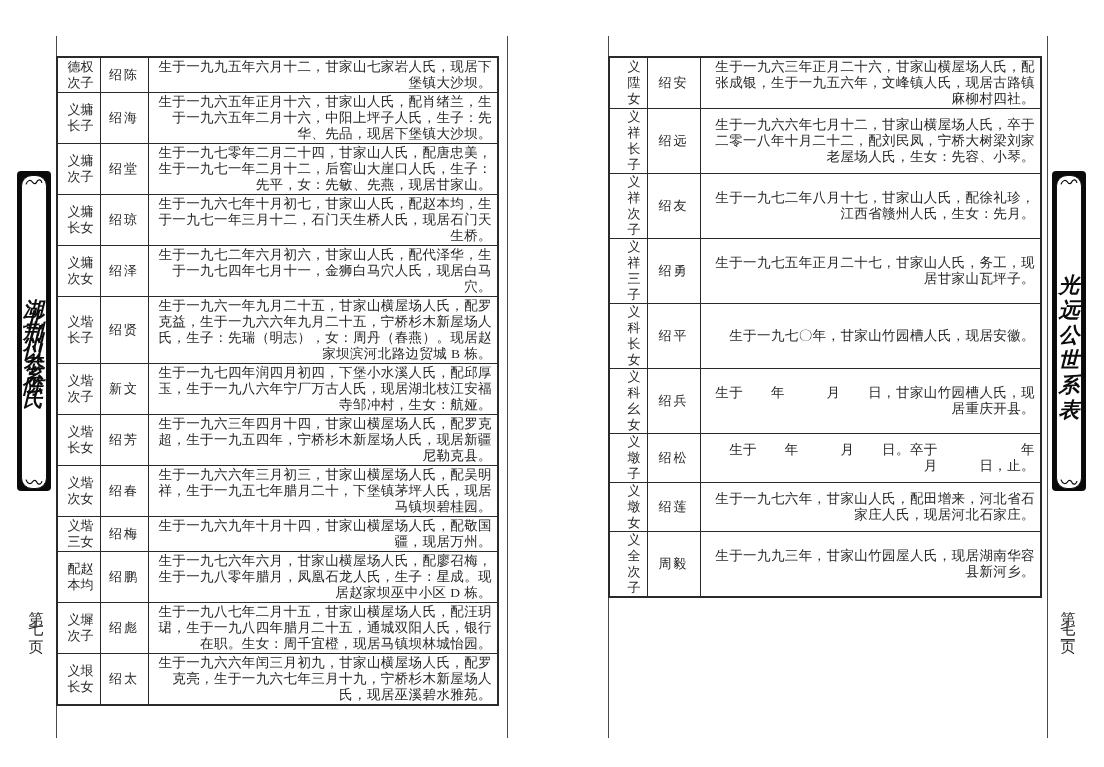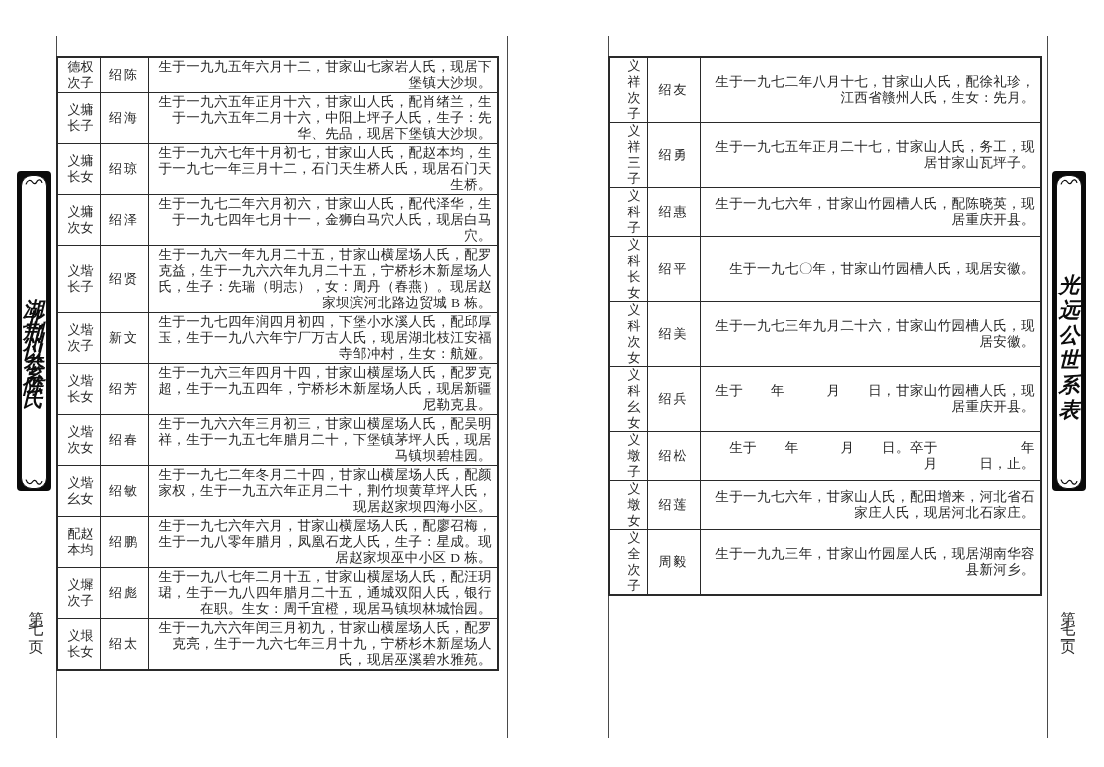--- a/index.html
+++ b/index.html
@@ -84,20 +84,25 @@
       <tr style="height:35px">
         <td class="rel">德权次子</td>
         <td class="nm">绍陈</td>
         <td class="dt">生于一九九五年六月十二，甘家山七家岩人氏，现居下堡镇大沙坝。</td>
       </tr>
   <tr style="height:44px">
         <td class="rel">义墉长子</td>
         <td class="nm">绍海</td>
         <td class="dt">生于一九六五年正月十六，甘家山人氏，配肖绪兰，生于一九六五年二月十六，中阳上坪子人氏，生子：先华、先品，现居下堡镇大沙坝。</td>
       </tr>
+  <tr style="height:49px">
+        <td class="rel">义墉次子</td>
+        <td class="nm">绍堂</td>
+        <td class="dt">生于一九七零年二月二十四，甘家山人氏，配唐忠美，生于一九七一年二月十二，后窖山大崖口人氏，生子：先平，女：先敏、先燕，现居甘家山。</td>
+      </tr>
   <tr style="height:33px">
         <td class="rel">义墉长女</td>
         <td class="nm">绍琼</td>
         <td class="dt">生于一九六七年十月初七，甘家山人氏，配赵本均，生于一九七一年三月十二，石门天生桥人氏，现居石门天生桥。</td>
       </tr>
   <tr style="height:35px">
         <td class="rel">义墉次女</td>
         <td class="nm">绍泽</td>
         <td class="dt">生于一九七二年六月初六，甘家山人氏，配代泽华，生于一九七四年七月十一，金狮白马穴人氏，现居白马穴。</td>
       </tr>
@@ -114,24 +119,24 @@
   <tr style="height:33px">
         <td class="rel">义堦长女</td>
         <td class="nm">绍芳</td>
         <td class="dt">生于一九六三年四月十四，甘家山横屋场人氏，配罗克超，生于一九五四年，宁桥杉木新屋场人氏，现居新疆尼勒克县。</td>
       </tr>
   <tr style="height:33px">
         <td class="rel">义堦次女</td>
         <td class="nm">绍春</td>
         <td class="dt">生于一九六六年三月初三，甘家山横屋场人氏，配吴明祥，生于一九五七年腊月二十，下堡镇茅坪人氏，现居马镇坝碧桂园。</td>
       </tr>
-  <tr style="height:34px">
-        <td class="rel">义堦幺女</td>
-        <td class="nm">绍敏</td>
-        <td class="dt">生于一九七二年冬月二十四，甘家山横屋场人氏，配颜家权，生于一九五六年正月二十，荆竹坝黄草坪人氏，现居赵家坝四海小区。</td>
+  <tr style="height:31px">
+        <td class="rel">义堦三女</td>
+        <td class="nm">绍梅</td>
+        <td class="dt">生于一九六九年十月十四，甘家山横屋场人氏，配敬国疆，现居万州。</td>
       </tr>
   <tr style="height:48px">
         <td class="rel">配赵本均</td>
         <td class="nm">绍鹏</td>
         <td class="dt">生于一九七六年六月，甘家山横屋场人氏，配廖召梅，生于一九八零年腊月，凤凰石龙人氏，生子：星成。现居赵家坝巫中小区 D 栋。</td>
       </tr>
   <tr style="height:47px">
         <td class="rel">义墀次子</td>
         <td class="nm">绍彪</td>
         <td class="dt">生于一九八七年二月十五，甘家山横屋场人氏，配汪玥珺，生于一九八四年腊月二十五，通城双阳人氏，银行在职。生女：周千宜橙，现居马镇坝林城怡园。</td>
@@ -145,45 +150,45 @@
 </tbody>
   </table>
 
 <table class="gen" style="left:608px;top:56px;width:432px">
   <colgroup>
       <col style="width:38px">
       <col style="width:53px">
       <col style="width:341px">
     </colgroup>
   <tbody>
+      <tr style="height:34px">
+        <td class="rel">义陞女</td>
+        <td class="nm">绍安</td>
+        <td class="dt">生于一九六三年正月二十六，甘家山横屋场人氏，配张成银，生于一九五六年，文峰镇人氏，现居古路镇麻柳村四社。</td>
+      </tr>
+  <tr style="height:45px">
+        <td class="rel">义祥长子</td>
+        <td class="nm">绍远</td>
+        <td class="dt">生于一九六六年七月十二，甘家山横屋场人氏，卒于二零一八年十月二十二，配刘民凤，宁桥大树梁刘家老屋场人氏，生女：先容、小琴。</td>
+      </tr>
   <tr style="height:33px">
         <td class="rel">义祥次子</td>
         <td class="nm">绍友</td>
         <td class="dt">生于一九七二年八月十七，甘家山人氏，配徐礼珍，江西省赣州人氏，生女：先月。</td>
       </tr>
   <tr style="height:33px">
         <td class="rel">义祥三子</td>
         <td class="nm">绍勇</td>
         <td class="dt">生于一九七五年正月二十七，甘家山人氏，务工，现居甘家山瓦坪子。</td>
       </tr>
   <tr style="height:33px">
-        <td class="rel">义科子</td>
-        <td class="nm">绍惠</td>
-        <td class="dt">生于一九七六年，甘家山竹园槽人氏，配陈晓英，现居重庆开县。</td>
-      </tr>
-  <tr style="height:33px">
         <td class="rel">义科长女</td>
         <td class="nm">绍平</td>
         <td class="dt">生于一九七〇年，甘家山竹园槽人氏，现居安徽。</td>
       </tr>
-  <tr style="height:32px">
-        <td class="rel">义科次女</td>
-        <td class="nm">绍美</td>
-        <td class="dt">生于一九七三年九月二十六，甘家山竹园槽人氏，现居安徽。</td>
-      </tr>
   <tr style="height:33px">
         <td class="rel">义科幺女</td>
         <td class="nm">绍兵</td>
         <td class="dt">生于　　年　　　月　　日，甘家山竹园槽人氏，现居重庆开县。</td>
       </tr>
   <tr style="height:31px">
         <td class="rel">义墩子</td>
         <td class="nm">绍松</td>
         <td class="dt">生于　　年　　　月　　日。卒于　　　　　　年　　　月　　　日，止。</td>
       </tr>

